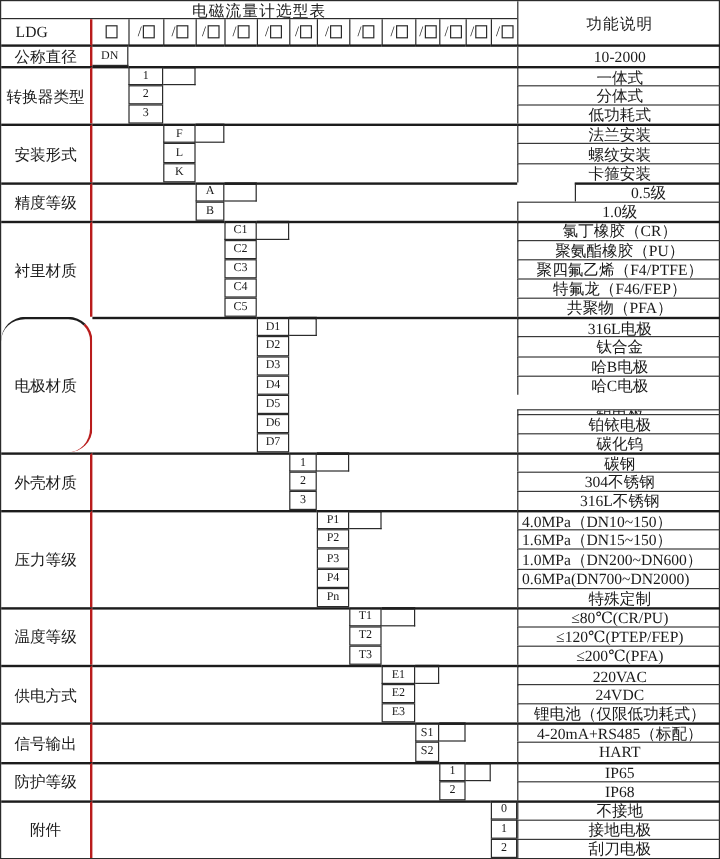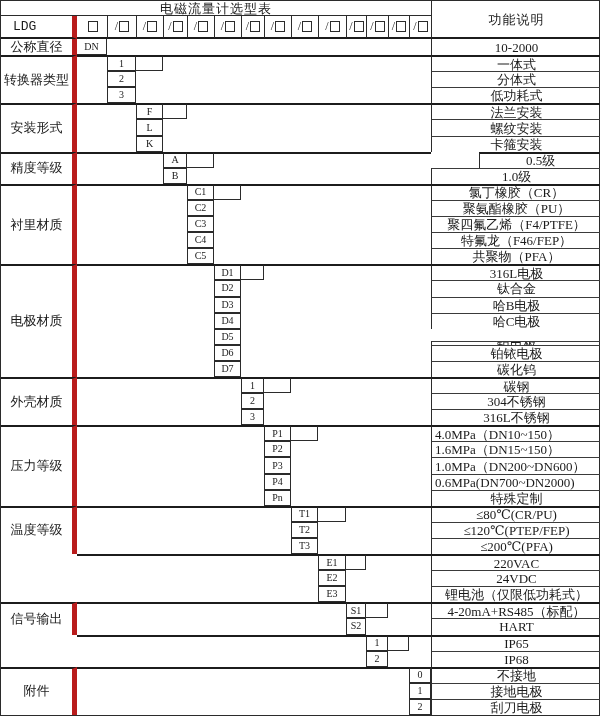--- a/index.html
+++ b/index.html
@@ -8,21 +8,21 @@
     border:1px solid #2b2b2b;background:#fff;color:#1a1a1a;
     display:grid;
     grid-template-columns:76px 30px 29px 27px 24px 27px 27px 23px 27px 27px 28px 20px 22px 21px 22px 170px;
     grid-template-rows:15px 23px repeat(42, 1fr);
     font-family:"Liberation Serif","DejaVu Serif",serif;
   }
   .cell{display:flex;align-items:center;justify-content:center;font-size:13px;white-space:nowrap;overflow:hidden;line-height:1;}
   .bb1{border-bottom:1px solid #2b2b2b;}
   .bb2{border-bottom:2px solid #1c1c1c;}
   .bl {border-left:1px solid #2b2b2b;}
-  .br {border-right:5px solid #b91c1c;font-family:Liberation Mono, monospace;}
+  .br {border-right:2px solid #b91c1c;}
   .bt1{border-top:1px solid #3a3a3a;}
   .bt2{border-top:2px solid #1c1c1c;}
   .title{font-size:13px;letter-spacing:1px;}
   .func-header{font-size:13px;letter-spacing:1px;}
   .ldg{justify-content:flex-start;padding-left:12px;font-size:13px;}
   .boxcell{font-size:12px;}
   .sq{display:inline-block;width:8px;height:9px;border:1px solid #2b2b2b;margin-left:1px;}
   .slash{display:inline-block;transform:translateY(-1px);}
   .label{font-size:13px;}
   .code{border:1px solid #2b2b2b;font-size:10px;}
@@ -133,21 +133,21 @@
     <div class="cell code" style="grid-area: 13 / 6;">C2</div>
     <div class="cell code" style="grid-area: 14 / 6;">C3</div>
     <div class="cell code" style="grid-area: 15 / 6;">C4</div>
     <div class="cell code" style="grid-area: 16 / 6;">C5</div>
     <div class="cell extra bt2" style="grid-area: 12 / 7;"></div>
     <div class="cell func bt2" style="grid-area: 12 / 16;">氯丁橡胶（CR）</div>
     <div class="cell func bt1" style="grid-area: 13 / 16;">聚氨酯橡胶（PU）</div>
     <div class="cell func bt1" style="grid-area: 14 / 16;">聚四氟乙烯（F4/PTFE）</div>
     <div class="cell func bt1" style="grid-area: 15 / 16;">特氟龙（F46/FEP）</div>
     <div class="cell func bt1" style="grid-area: 16 / 16;">共聚物（PFA）</div>
-    <div class="cell label br bt2" style="grid-area: 17 / 1 / 24;">电极材质</div>
+    <div class="cell label br bt2" style="grid-area: 17 / 1 / 24; border-radius: 20px;">电极材质</div>
     <div class="cell bt2" style="grid-area: 17 / 2 / 24 / 7;"></div>
     <div class="cell bt2" style="grid-area: 17 / 8 / 24 / 16;"></div>
     <div class="cell code t2" style="grid-area: 17 / 7;">D1</div>
     <div class="cell code" style="grid-area: 18 / 7;">D2</div>
     <div class="cell code" style="grid-area: 19 / 7;">D3</div>
     <div class="cell code" style="grid-area: 20 / 7;">D4</div>
     <div class="cell code" style="grid-area: 21 / 7;">D5</div>
     <div class="cell code" style="grid-area: 22 / 7;">D6</div>
     <div class="cell code" style="grid-area: 23 / 7;">D7</div>
     <div class="cell extra bt2" style="grid-area: 17 / 8;"></div>
@@ -185,37 +185,39 @@
     <div class="cell label br bt2" style="grid-area: 32 / 1 / 35;">温度等级</div>
     <div class="cell bt2" style="grid-area: 32 / 2 / 35 / 10;"></div>
     <div class="cell bt2" style="grid-area: 32 / 11 / 35 / 16;"></div>
     <div class="cell code t2" style="grid-area: 32 / 10;">T1</div>
     <div class="cell code" style="grid-area: 33 / 10;">T2</div>
     <div class="cell code" style="grid-area: 34 / 10;">T3</div>
     <div class="cell extra bt2" style="grid-area: 32 / 11;"></div>
     <div class="cell func bt2" style="grid-area: 32 / 16;">≤80℃(CR/PU)</div>
     <div class="cell func bt1" style="grid-area: 33 / 16;">≤120℃(PTEP/FEP)</div>
     <div class="cell func bt1" style="grid-area: 34 / 16;">≤200℃(PFA)</div>
+    <div class="cell label br bt2" style="grid-area: 35 / 1 / 38;">供电方式</div>
     <div class="cell bt2" style="grid-area: 35 / 2 / 38 / 11;"></div>
     <div class="cell bt2" style="grid-area: 35 / 12 / 38 / 16;"></div>
     <div class="cell code t2" style="grid-area: 35 / 11;">E1</div>
     <div class="cell code" style="grid-area: 36 / 11;">E2</div>
     <div class="cell code" style="grid-area: 37 / 11;">E3</div>
     <div class="cell extra bt2" style="grid-area: 35 / 12;"></div>
     <div class="cell func bt2" style="grid-area: 35 / 16;">220VAC</div>
     <div class="cell func bt1" style="grid-area: 36 / 16;">24VDC</div>
     <div class="cell func bt1" style="grid-area: 37 / 16;">锂电池（仅限低功耗式）</div>
     <div class="cell label br bt2" style="grid-area: 38 / 1 / 40;">信号输出</div>
     <div class="cell bt2" style="grid-area: 38 / 2 / 40 / 12;"></div>
     <div class="cell bt2" style="grid-area: 38 / 13 / 40 / 16;"></div>
     <div class="cell code t2" style="grid-area: 38 / 12;">S1</div>
     <div class="cell code" style="grid-area: 39 / 12;">S2</div>
     <div class="cell extra bt2" style="grid-area: 38 / 13;"></div>
     <div class="cell func bt2" style="grid-area: 38 / 16;">4-20mA+RS485（标配）</div>
     <div class="cell func bt1" style="grid-area: 39 / 16;">HART</div>
+    <div class="cell label br bt2" style="grid-area: 40 / 1 / 42;">防护等级</div>
     <div class="cell bt2" style="grid-area: 40 / 2 / 42 / 13;"></div>
     <div class="cell bt2" style="grid-area: 40 / 14 / 42 / 16;"></div>
     <div class="cell code t2" style="grid-area: 40 / 13;">1</div>
     <div class="cell code" style="grid-area: 41 / 13;">2</div>
     <div class="cell extra bt2" style="grid-area: 40 / 14;"></div>
     <div class="cell func bt2" style="grid-area: 40 / 16;">IP65</div>
     <div class="cell func bt1" style="grid-area: 41 / 16;">IP68</div>
     <div class="cell label br bt2" style="grid-area: 42 / 1 / 45;">附件</div>
     <div class="cell bt2" style="grid-area: 42 / 2 / 45 / 15;"></div>
     <div class="cell code t2" style="grid-area: 42 / 15;">0</div>

